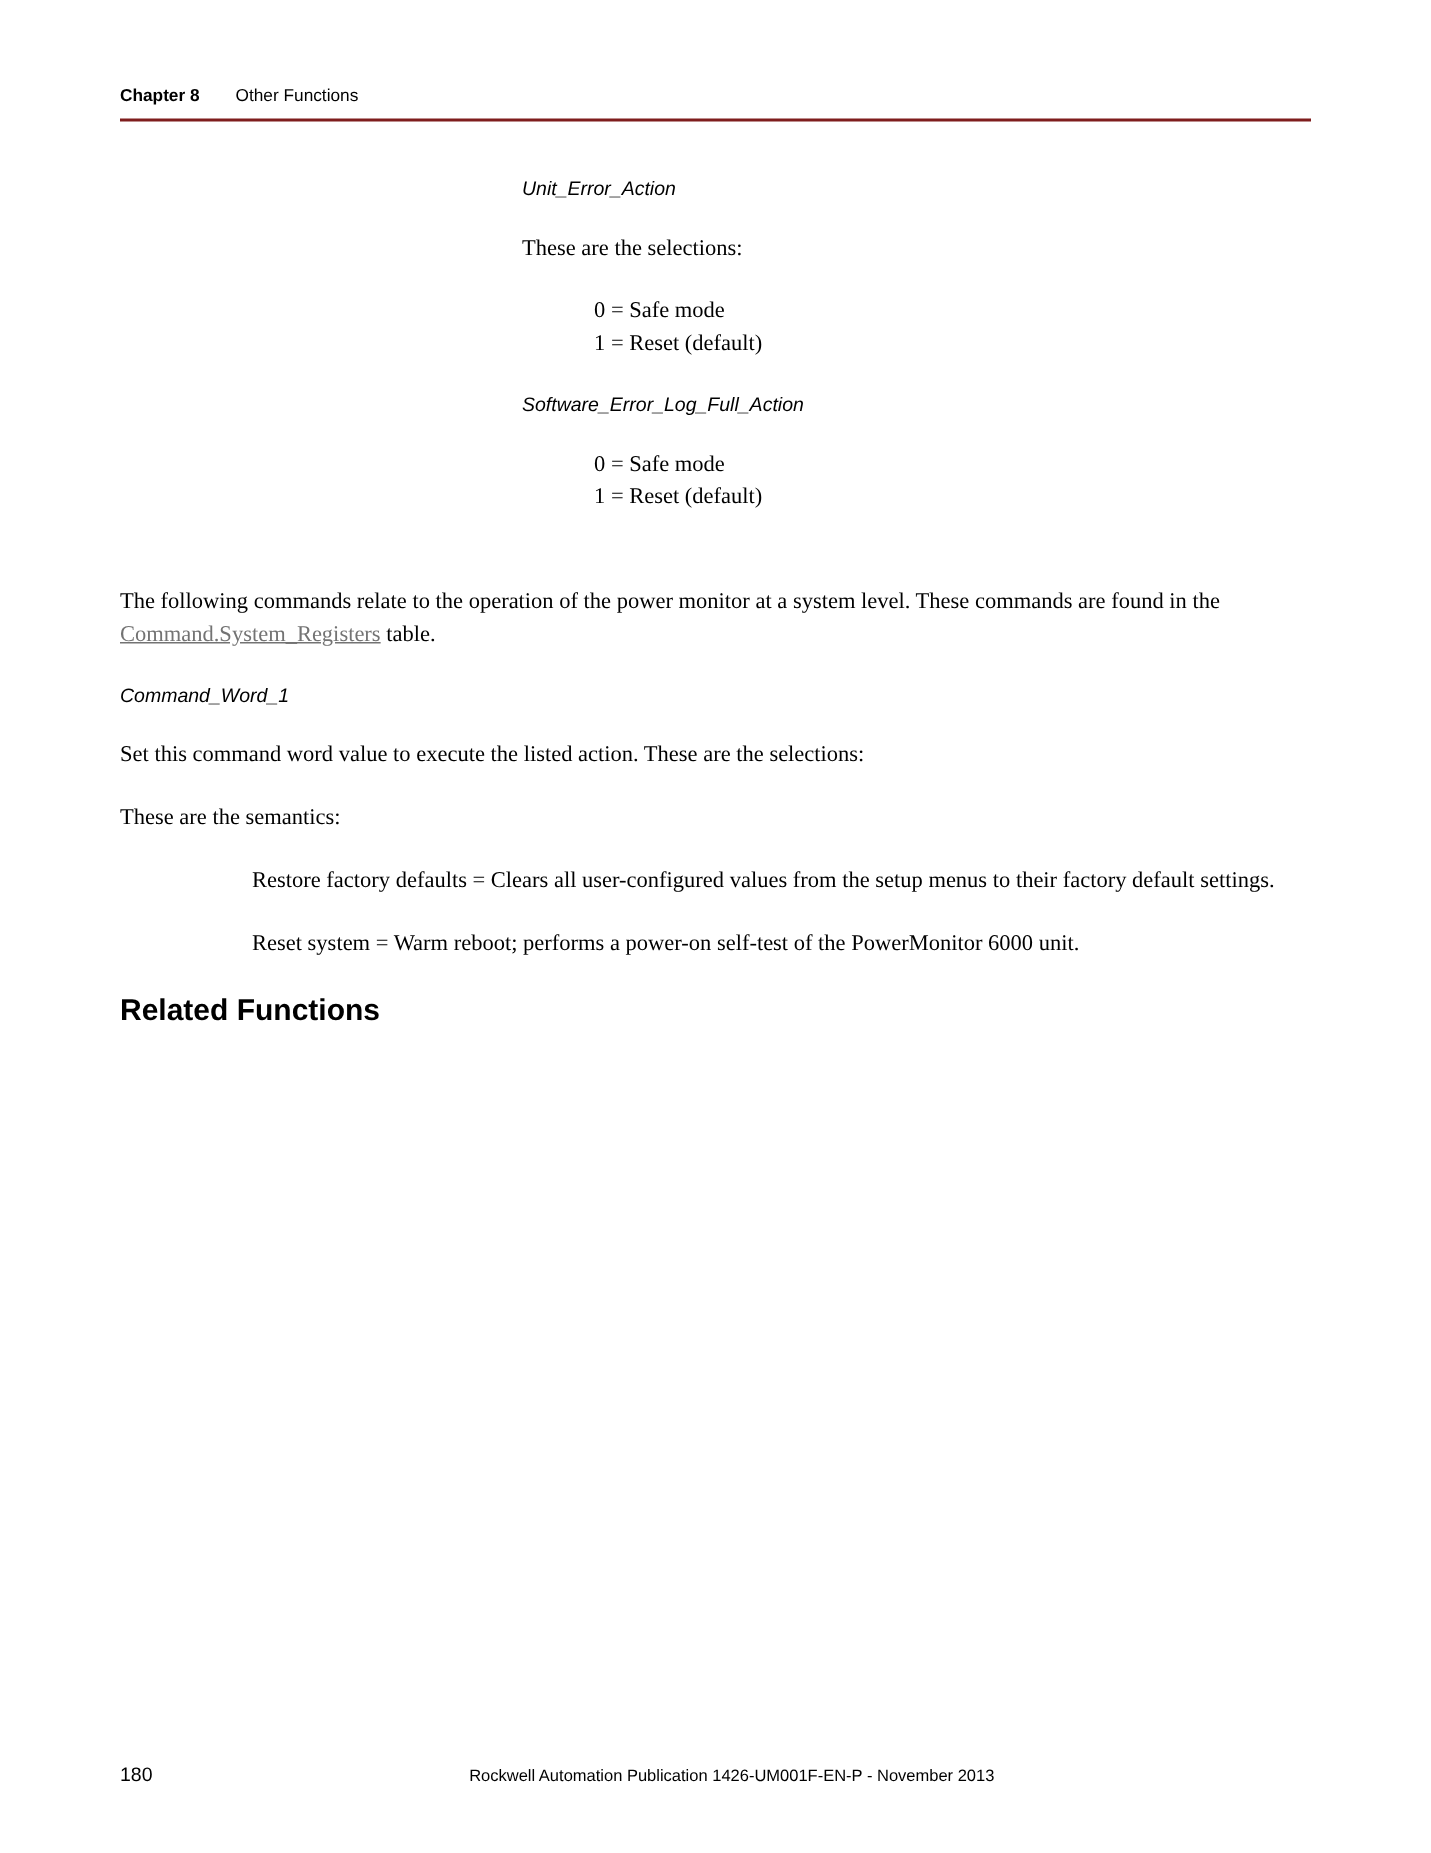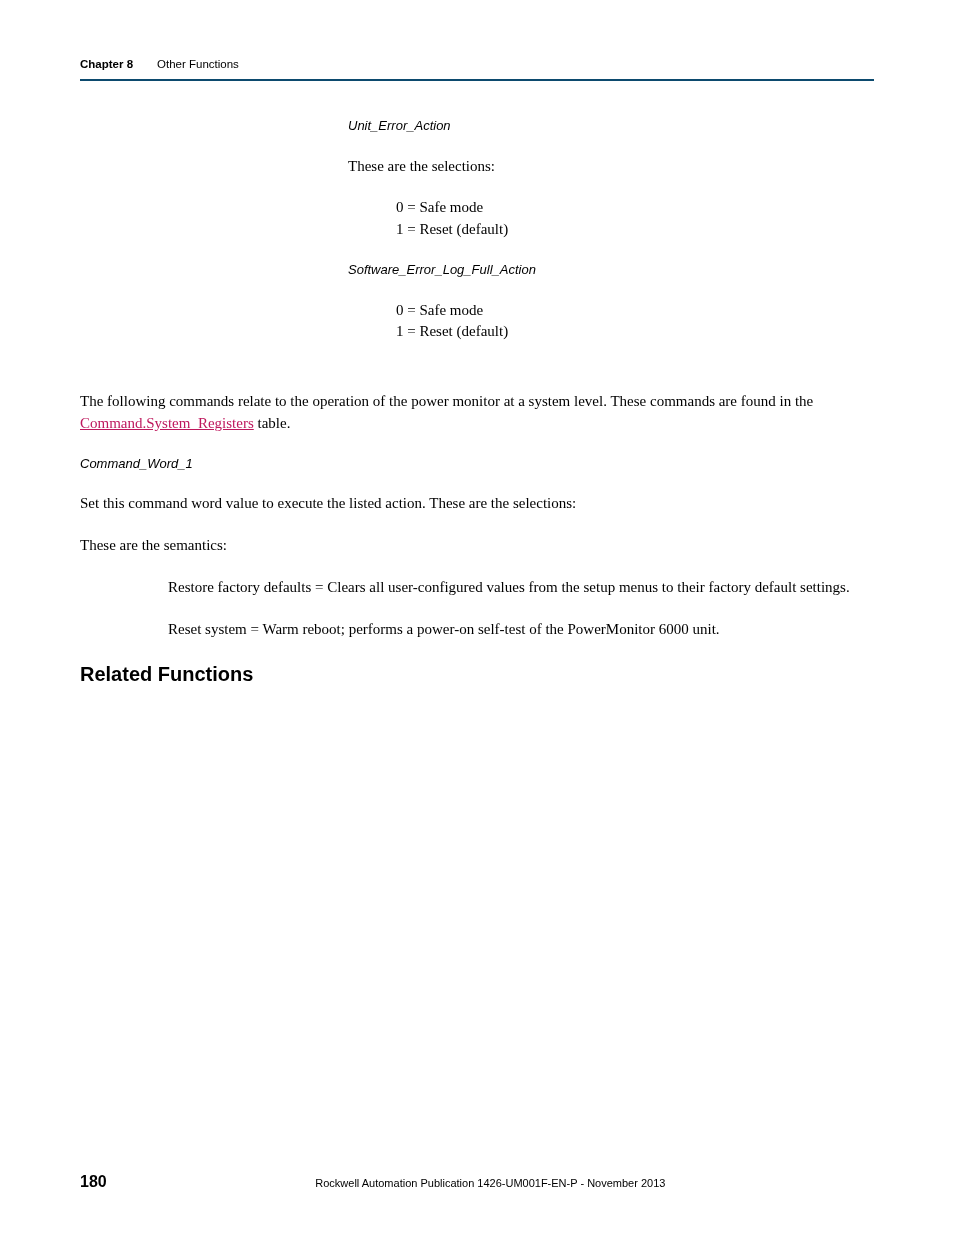--- a/index.html
+++ b/index.html
@@ -18,21 +18,21 @@
   }
   .page {
     padding: 56px 80px 0 80px;
   }
   .header {
     display: flex;
     align-items: baseline;
     gap: 24px;
     font-family: Arial, Helvetica, sans-serif;
     font-size: 11.5px;
-    border-bottom: 2px solid #0c4a6e;
+    border-bottom: 2px solid #7f1d1d;
     padding-bottom: 6px;
     margin-bottom: 36px;
   }
   .header .chapter {
     font-weight: bold;
   }
   .content {
     padding-left: 268px;
   }
   .two-col {
@@ -74,36 +74,36 @@
     margin-bottom: 20px;
   }
   .indent2 {
     padding-left: 88px;
     margin-bottom: 20px;
   }
   .indent2 p {
     margin-bottom: 20px;
   }
   .link {
-    color: #be185d;
+    color: #737373;
     text-decoration: underline;
   }
   .footer {
     position: absolute;
     bottom: 42px;
     left: 80px;
     right: 80px;
     display: flex;
     align-items: baseline;
     font-family: Arial, Helvetica, sans-serif;
     font-size: 11px;
   }
   .footer .pg {
-    font-weight: bold;
-    font-size: 16px;
+    font-weight: normal;
+    font-size: 13px;
   }
   .footer .pub {
     flex: 1;
     text-align: center;
   }
   .spacer-sm { height: 28px; }
 </style>
 </head>
 <body>
 

